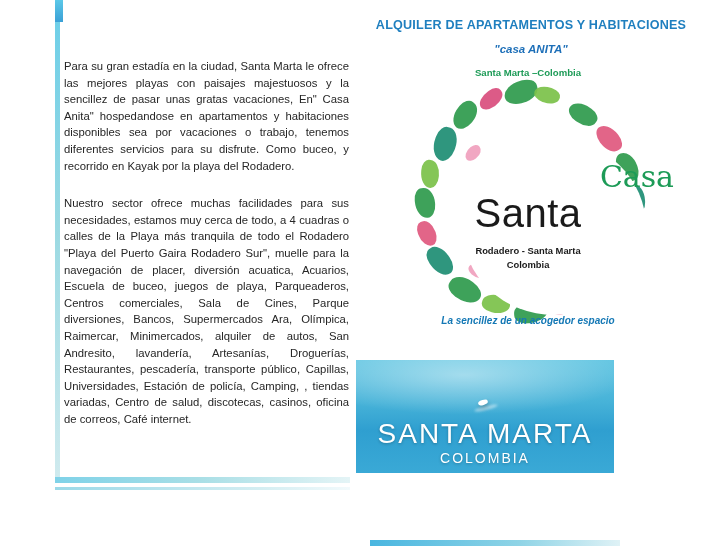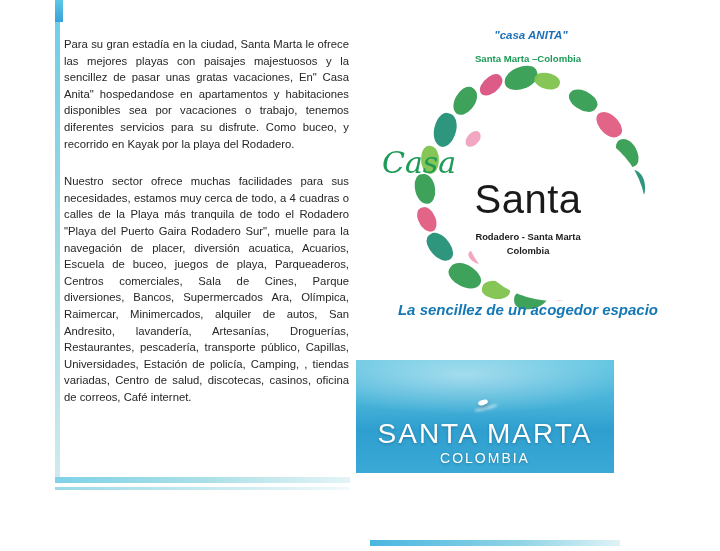--- a/index.html
+++ b/index.html
@@ -32,21 +32,21 @@
     position:absolute;left:370px;top:540px;width:250px;height:6px;
     background:linear-gradient(90deg,#49b6e0 0%,#8fd4e6 60%,#dff2f6 100%);
   }
   .corner-top-left{
     position:absolute;left:0;top:0;width:56px;height:24px;
     background:linear-gradient(90deg,#ffffff 0%,#ffffff 100%);
   }
 
   
   .left-col{
-    position:absolute;left:64px;top:36px;width:285px;
+    position:absolute;left:64px;top:58px;width:285px;
   }
   .para{
     font-size:11.3px;
     line-height:16.6px;
     color:#262626;
     text-align:justify;
     margin:0 0 14px 0;
   }
   .para.second{margin-top:21px;}
   .sign{
@@ -100,44 +100,43 @@
     position:absolute;border-radius:60% 40% 55% 45%;
     opacity:.93;
   }
   .circle-inner{
     position:absolute;left:56px;top:52px;width:180px;height:172px;
     border-radius:50%;
     background:#ffffff;
     box-shadow:0 0 0 2px #ffffff;
   }
   .brand-script{
-    position:absolute;left:0;top:92px;width:292px;text-align:left;
+    position:absolute;left:0;top:92px;width:292px;text-align:right;
     font-family:"DejaVu Serif", serif;
-    font-style:italic;
     font-size:30px;
     color:#1d9b57;
   }
   .brand-main{
     position:absolute;left:0;top:124px;width:292px;text-align:center;
     font-family:"Liberation Sans", sans-serif;
     font-size:40px;
     color:#1a1a1a;
     letter-spacing:.5px;
   }
   .brand-sub1{
     position:absolute;left:0;top:178px;width:292px;text-align:center;
     font-size:9.4px;font-weight:bold;color:#1a1a1a;
   }
   .brand-sub2{
     position:absolute;left:0;top:192px;width:292px;text-align:center;
     font-size:9.4px;font-weight:bold;color:#1a1a1a;
   }
   .tagline{
     position:absolute;left:0;top:248px;width:292px;text-align:center;
-    font-size:15px;font-weight:bold;font-style:italic;color:#1478b5;
+    font-size:10px;font-weight:bold;font-style:italic;color:#1478b5;
   }
 
   
   .photo{
     position:absolute;left:356px;top:360px;width:258px;height:113px;
     background:linear-gradient(180deg,#63c6e2 0%,#46b2d8 38%,#2f9fd0 62%,#3aa9d6 100%);
     overflow:hidden;
   }
   .photo .sheen{
     position:absolute;left:-20px;top:-30px;width:320px;height:90px;
@@ -179,20 +178,21 @@
 <div class="bar-bottom-right"></div>
 
 <div class="left-col">
   <p class="para">Para su gran estadía en la ciudad, Santa Marta le ofrece las mejores playas con paisajes majestuosos y la sencillez de pasar unas gratas vacaciones, En" Casa Anita" hospedandose en apartamentos y habitaciones disponibles sea por vacaciones o trabajo, tenemos diferentes servicios para su disfrute. Como buceo,  y recorrido en Kayak por la playa del Rodadero.</p>
   <p class="para second">Nuestro sector ofrece muchas facilidades para sus necesidades, estamos muy cerca de todo, a 4 cuadras o calles de la Playa más tranquila de todo el Rodadero "Playa del Puerto Gaira Rodadero Sur", muelle para la navegación de placer, diversión acuatica, Acuarios, Escuela de buceo, juegos de playa, Parqueaderos, Centros comerciales, Sala de Cines, Parque diversiones, Bancos, Supermercados Ara, Olímpica, Raimercar, Minimercados, alquiler de autos,  San Andresito, lavandería, Artesanías, Droguerías, Restaurantes, pescadería, transporte público, Capillas, Universidades, Estación de policía, Camping,  , tiendas variadas, Centro de salud, discotecas, casinos, oficina de correos, Café internet.</p>
   <div class="sign">
   </div>
 </div>
 
 <div class="right-col">
+  <div class="headline">ALQUILER DE APARTAMENTOS Y HABITACIONES</div>
   <div class="subheadline">"casa ANITA"</div>
 
   <div class="logo-wrap">
     <div class="logo-loc">Santa Marta –Colombia</div>
 
     <div class="wreath">
 
       <span class="leaf" style="left:96px;top:-8px;width:34px;height:22px;background:#2f9b4e;transform:rotate(-15deg);"></span>
       <span class="leaf" style="left:126px;top:-2px;width:26px;height:16px;background:#7cc24a;transform:rotate(20deg);"></span>
       <span class="leaf" style="left:70px;top:2px;width:26px;height:16px;background:#d94f7e;transform:rotate(-35deg);"></span>

